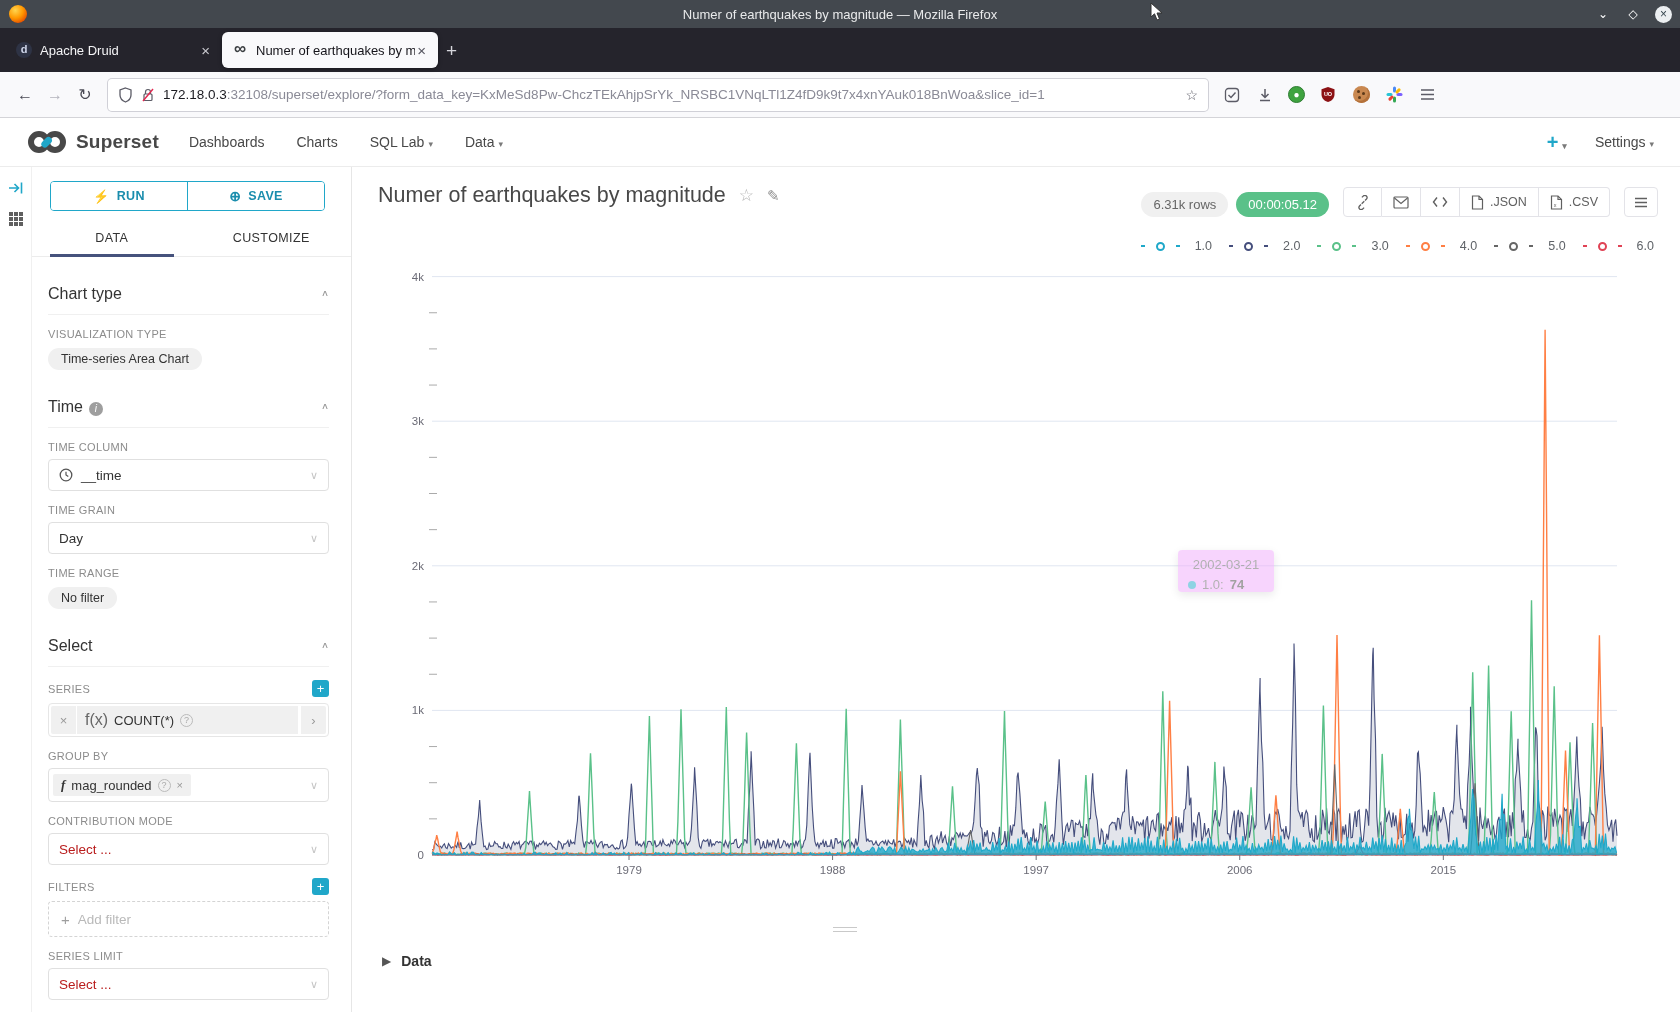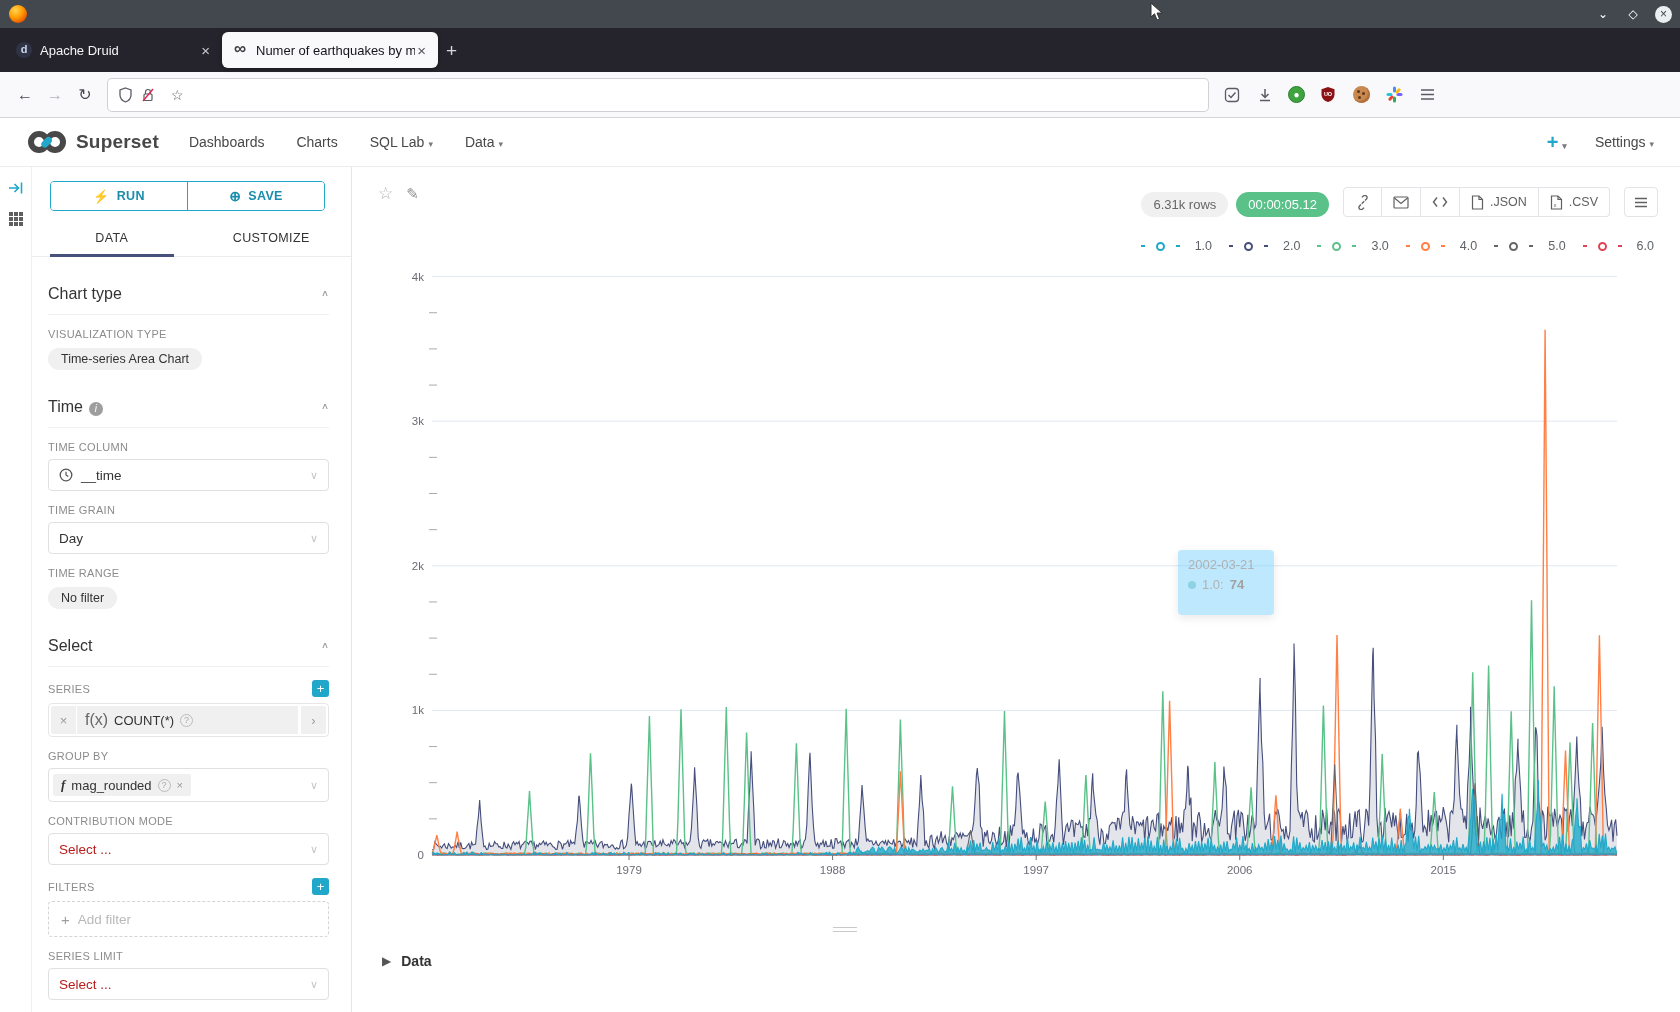--- a/index.html
+++ b/index.html
@@ -121,37 +121,38 @@
   .menu-btn { height:30px; width:34px; border:1px solid #e3e3e8; border-radius:4px; background:#fff;
     display:flex; align-items:center; justify-content:center; margin-left:6px; }
 
   
   .legend { position:absolute; top:72px; right:26px; display:flex; gap:17px; }
   .litem { display:flex; align-items:center; gap:11px; font-size:12.5px; color:#5f6368; }
   .lstub { width:4px; height:2px; }
   .ring { width:9px; height:9px; border-radius:50%; border:2.5px solid #000; background:#fff; }
   .litem .ltext { margin-left:4px; }
   #chart-svg { position:absolute; left:40px; top:92px; }
-  .tooltip-ghost { position:absolute; left:826px; top:383px; width:96px; background:#7dd3fc; border-radius:4px;
-    box-shadow:0 3px 10px rgba(0,0,0,.18); padding:7px 10px 23px; opacity:.5; z-index:5; }
+  .tooltip-ghost { position:absolute; left:826px; top:383px; width:96px; background:#f0abfc; border-radius:4px;
+    box-shadow:0 3px 10px rgba(0,0,0,.18); padding:7px 10px 0; opacity:.5; z-index:5;text-align:center; }
   .tt-date { font-size:13px; color:#666; }
   .tt-line { display:flex; align-items:center; gap:6px; margin-top:5px; font-size:13px; color:#666; }
   .tt-dot { width:8px; height:8px; border-radius:50%; background:#1FA8C9; }
   .tt-val { font-weight:bold; color:#464646; }
   .drag-handle { position:absolute; left:481px; top:760px; width:24px; }
   .drag-handle div { height:1px; background:#c9c9c9; margin-bottom:3px; }
   .data-row { position:absolute; left:30px; top:786px; display:flex; align-items:center; gap:10px; }
   .data-chev { font-size:12px; color:#555; }
   .data-label { font-size:14px; font-weight:bold; color:#333; }
 </style>
 </head>
 <body>
 
 <div class="titlebar">
   <div class="ff-ball"></div>
+  <div class="win-title">Numer of earthquakes by magnitude — Mozilla Firefox</div>
   <div class="win-ctrls">
     <span class="wc">⌄</span>
     <span class="wc">◇</span>
     <span class="wc-close">×</span>
   </div>
   <svg class="cursor-arrow" width="14" height="20" viewBox="0 0 14 20">
     <path d="M1 1 L1 15 L4.5 11.8 L7 18 L9.5 17 L7 11 L12 11 Z" fill="#fff" stroke="#333" stroke-width="1"></path>
   </svg>
 </div>
 
@@ -175,20 +176,21 @@
   <span class="nav-ic">↻</span>
   <div class="url-field">
     <svg width="15" height="16" viewBox="0 0 15 16" style="margin-right:8px">
       <path d="M7.5 1 L13 3 V8 C13 11.5 10.5 13.8 7.5 15 C4.5 13.8 2 11.5 2 8 V3 Z" fill="none" stroke="#5b5b66" stroke-width="1.3"></path>
     </svg>
     <svg width="14" height="16" viewBox="0 0 14 16" style="margin-right:8px">
       <rect x="3" y="7" width="8" height="6.5" rx="1" fill="none" stroke="#5b5b66" stroke-width="1.2"></rect>
       <path d="M4.5 7 V5 a2.5 2.5 0 0 1 5 0 V7" fill="none" stroke="#5b5b66" stroke-width="1.2"></path>
       <line x1="2" y1="14" x2="12" y2="2" stroke="#e22850" stroke-width="1.4"></line>
     </svg>
+    <span class="url-text"><span class="host">172.18.0.3</span><span>:32108/superset/explore/?form_data_key=KxMeSd8Pw-ChczTEkAhjpSrYk_NRSBC1VNqLTl1Z4fD9k9t7x4xnYAuk018BnWoa&amp;slice_id=1</span></span>
     <span class="url-star">☆</span>
   </div>
   <div class="ext-row">
     <span class="xic">
       <svg width="16" height="16" viewBox="0 0 16 16">
           <rect x="1.5" y="1.5" width="13" height="13" rx="3" fill="none" stroke="#5b5b66" stroke-width="1.3"></rect>
           <path d="M4.5 8 L7 10.5 L11.5 5.5" fill="none" stroke="#5b5b66" stroke-width="1.4"></path>
         </svg>
     </span>
     <span class="xic">
@@ -359,20 +361,21 @@
     <div class="lbl">SERIES LIMIT</div>
     <div class="select">
       <span class="ph">Select ...</span>
       <span class="dchev">∨</span>
     </div>
     
   </div>
 
   <div class="main">
     <div class="title-row">
+      <span class="chart-title">Numer of earthquakes by magnitude</span>
       <span class="t-star">☆</span>
       <span class="t-pencil">✎</span>
     </div>
     <div class="header-right">
       <span class="badge">6.31k rows</span>
       <span class="badge green">00:00:05.12</span>
       <div class="btn-group">
         <button class="gbtn">
           <svg width="15" height="15" viewBox="0 0 15 15">
             <path d="M6.2 8.8 L8.8 6.2 M5.5 9.5 L4 11 a2.2 2.2 0 0 0 3.1 3.1 L8.6 12.6 M9.5 5.5 L11 4 a2.2 2.2 0 0 0 -3.1 -3.1 L6.4 2.4" fill="none" stroke="#606060" stroke-width="1.3" transform="translate(0.5 0)"></path>

